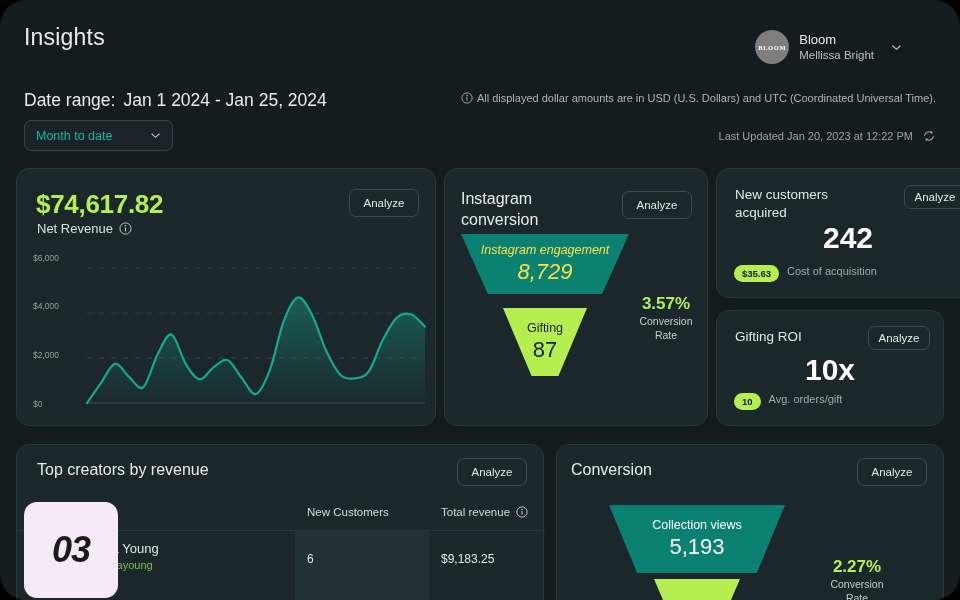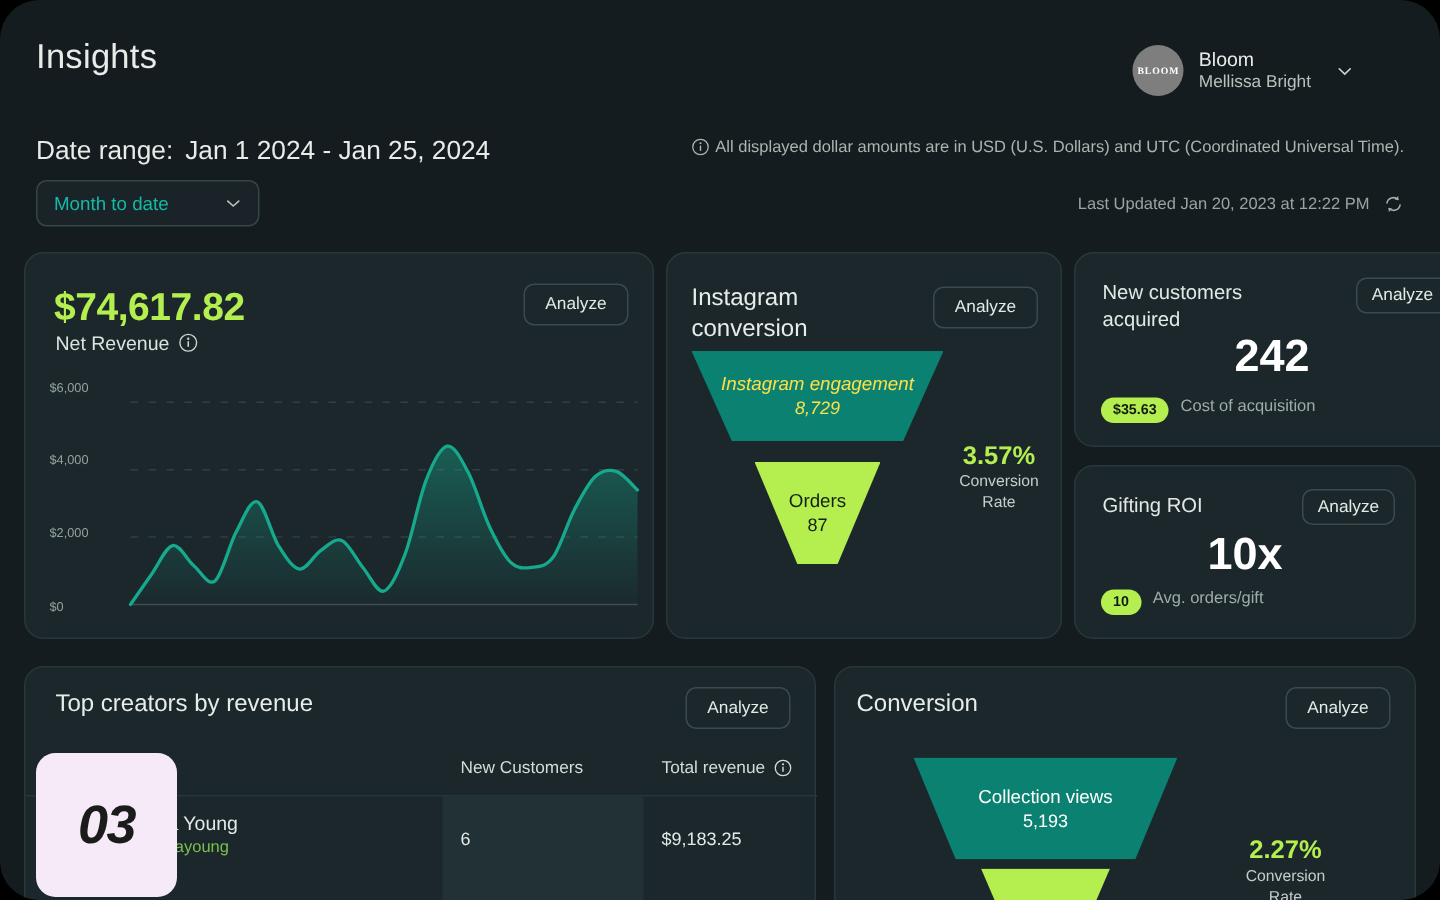--- a/index.html
+++ b/index.html
@@ -164,21 +164,21 @@
   .funnel-top, .funnel-bot {
     position: absolute;
     display: flex; flex-direction: column;
     align-items: center; justify-content: center;
     text-align: center;
   }
   .funnel-top { background: #0b8172; }
   .funnel-bot { background: #b4ef4f; }
 
   .f-name { font-size: 12.5px; line-height: 1.25; }
-  .f-val { font-size: 12px; }
+  .f-val { font-size: 22px; }
 
   .conv-block { position: absolute; text-align: center; }
   .conv-pct { font-size: 17px; font-weight: 700; color: #b4ef4f; }
   .conv-lab { font-size: 10.5px; color: #c4cdc9; line-height: 1.3; margin-top: 1px; }
 
   
   #card-newcust { left: 716px; top: 168px; width: 264px; height: 130px; }
   .nc-title {
     position: absolute; left: 18px; top: 17px;
     font-size: 13.5px; color: #e2e8e5; line-height: 1.3; width: 112px;
@@ -346,21 +346,21 @@
     <button class="analyze" id="analyze-ig">Analyze</button>
 
     <div class="funnel-top" style="left:16px; top:65px; width:168px; height:60px; color:#fde047;
                 clip-path: polygon(0 0, 100% 0, 84% 100%, 16% 100%); font-style: italic;">
       <div class="f-name">Instagram engagement</div>
       <div class="f-val">8,729</div>
     </div>
 
     <div class="funnel-bot" style="left:58px; top:139px; width:84px; height:68px; color:#142014;
                 clip-path: polygon(0 0, 100% 0, 66% 100%, 34% 100%);">
-      <div class="f-name">Orders</div>
+      <div class="f-name">Gifting</div>
       <div class="f-val">87</div>
     </div>
 
     <div class="conv-block" style="left:178px; top:125px; width:86px;">
       <div class="conv-pct">3.57%</div>
       <div class="conv-lab">
         <span>Conversion</span><br>
         <span>Rate</span>
       </div>
     </div>

